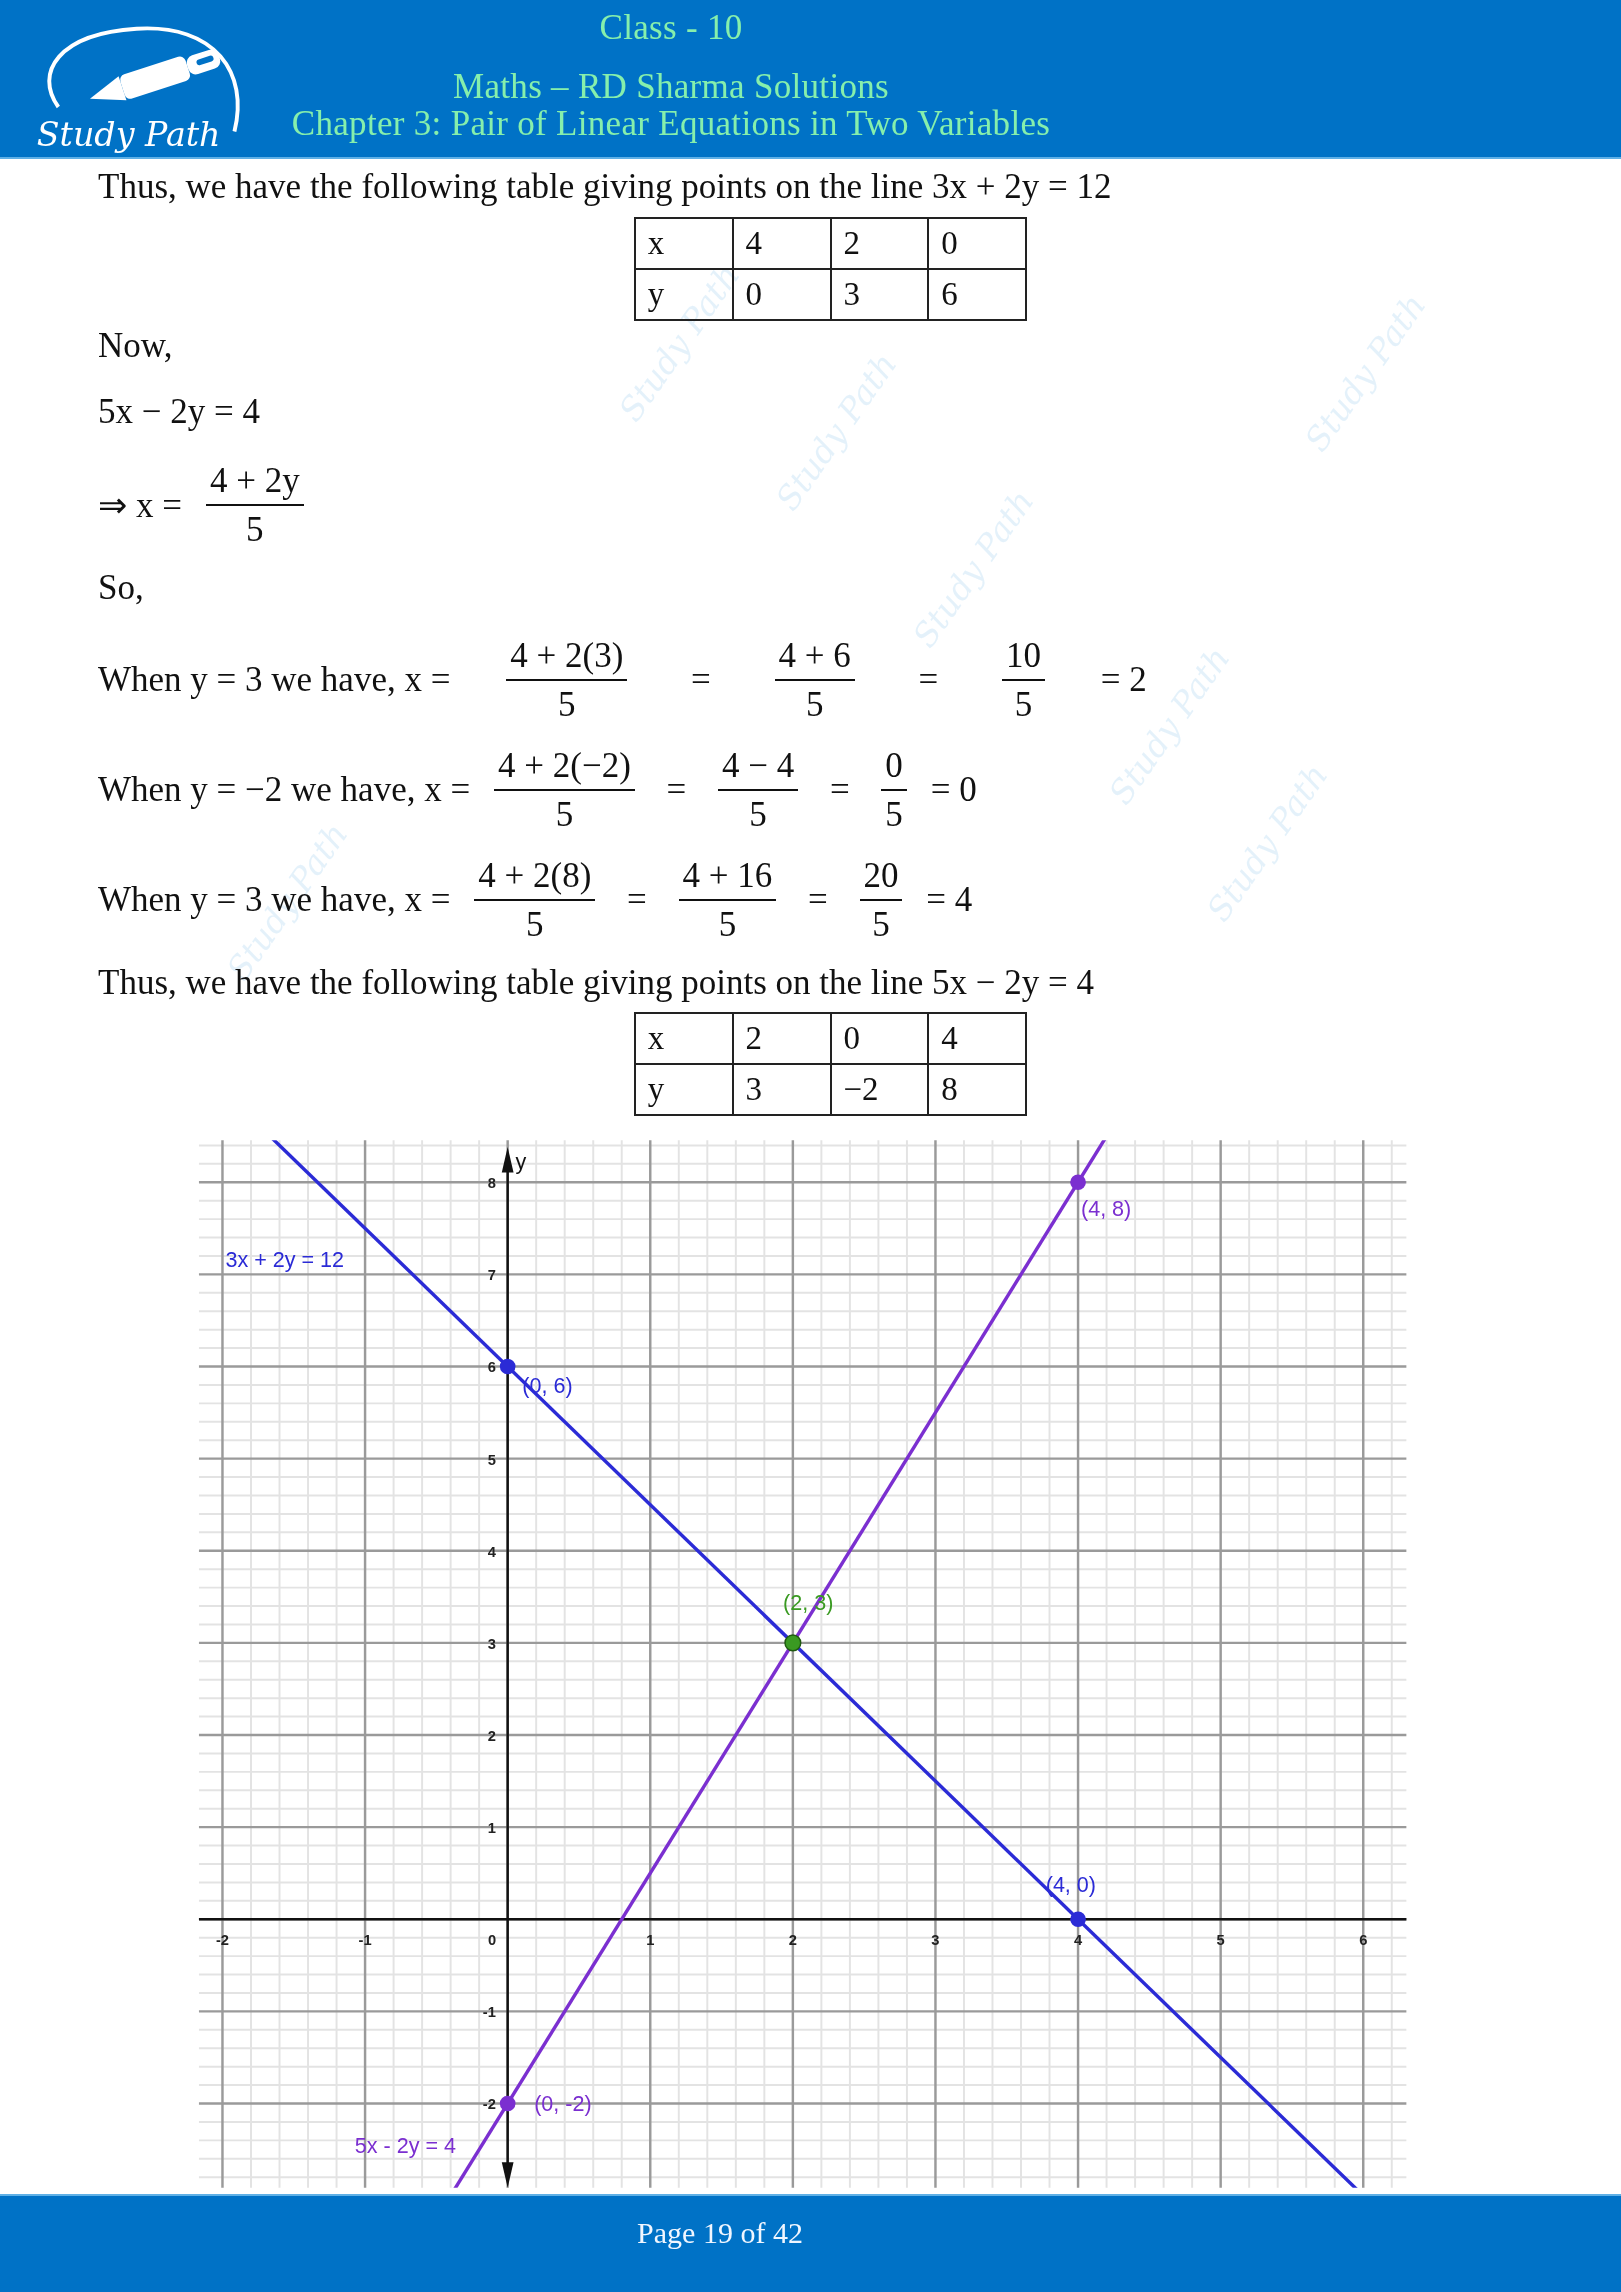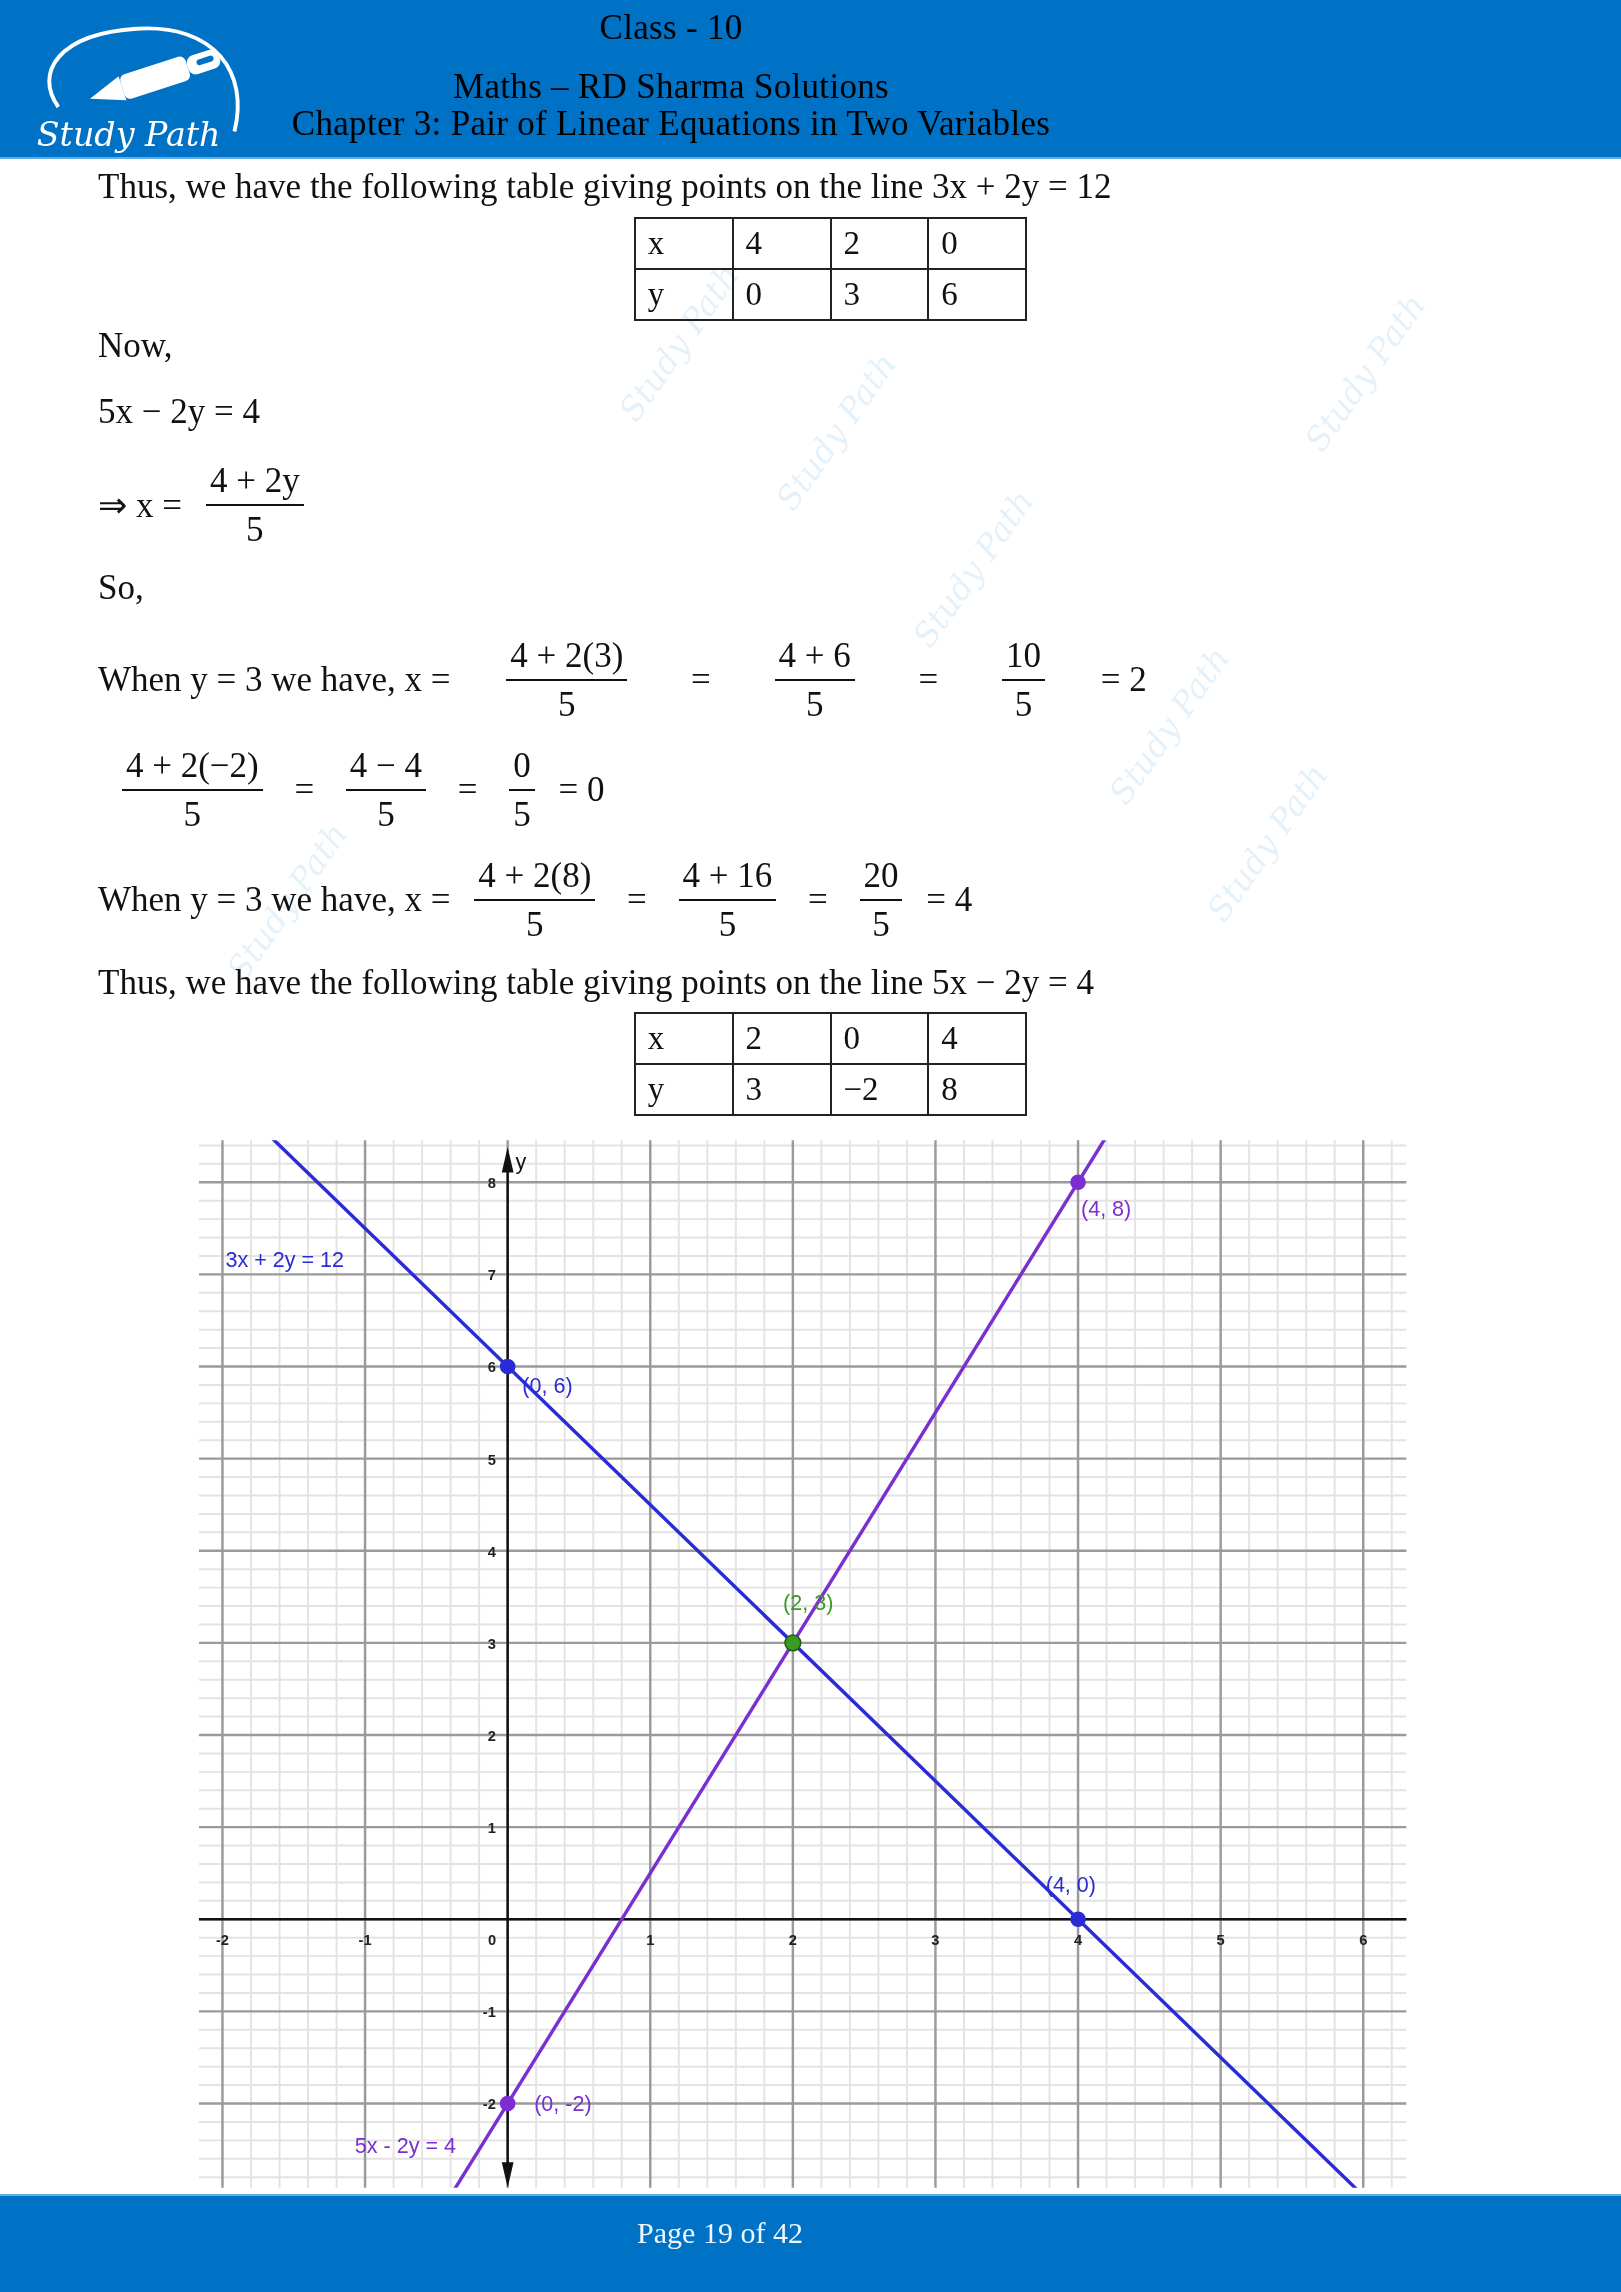--- a/index.html
+++ b/index.html
@@ -1,20 +1,20 @@
 <!DOCTYPE html>
 <html><head>
 <meta charset="utf-8">
 <style>
   html, body { margin:0; padding:0; }
   body { width:1621px; height:2293px; position:relative; background:#ffffff; overflow:hidden;
          font-family:"DejaVu Serif", "Liberation Serif", serif; color:#111; }
   .header { position:absolute; left:0; top:0; width:1621px; height:157px; background:#0072c6;
             border-bottom:2.9px solid #5fb0e6; }
-  .h-line { position:absolute; left:0; width:1342px; text-align:center; color:#000000;
+  .h-line { position:absolute; left:0; width:1342px; text-align:center; color:#86efac;
             font-family:"Liberation Serif", serif; font-size:35px; letter-spacing:0.3px; }
   .logo { position:absolute; left:29px; top:13.7px; width:225px; height:142px; }
   .footer { position:absolute; left:0; top:2194px; width:1621px; height:99px; background:#0072c6;
             border-top:2.9px solid #5fb0e6; }
   .footer .pg { position:absolute; left:0; top:19.6px; width:1440px; text-align:center; color:#f0f6ff;
                 font-family:"Liberation Serif", serif; font-size:30px; }
   .text { position:absolute; left:98px; font-family:"Liberation Serif", serif; font-size:35px; white-space:nowrap; }
   table.vals { position:absolute; border-collapse:collapse; font-family:"Liberation Serif", serif; font-size:33px; }
   table.vals td { border:2px solid #222; width:84px; height:49px; padding:0 0 0 11.8px; text-align:left; }
   .frac { display:inline-block; vertical-align:middle; text-align:center; margin:0 24px; }
@@ -98,20 +98,21 @@
     </span>
   <span class="sym">=</span>
   <span class="frac">
       <span class="num">10</span>
       <span class="den">5</span>
     </span>
   <span>= 2</span>
 </div>
 
 <div class="row" style="top:742px;">
+  <span>When y = −2 we have, x =</span>
   <span class="frac">
       <span class="num">4 + 2(−2)</span>
       <span class="den">5</span>
     </span>
   <span class="sym">=</span>
   <span class="frac">
       <span class="num">4 − 4</span>
       <span class="den">5</span>
     </span>
   <span class="sym">=</span>

